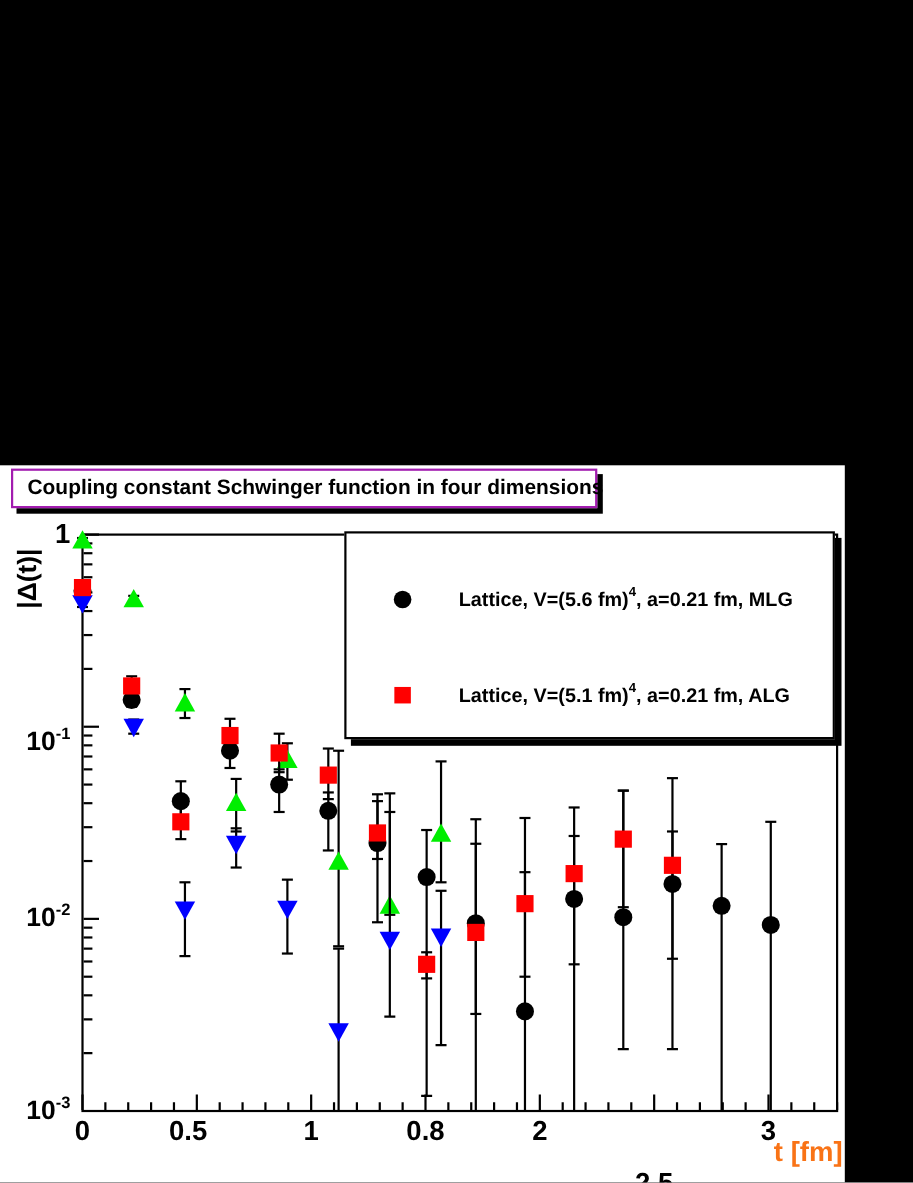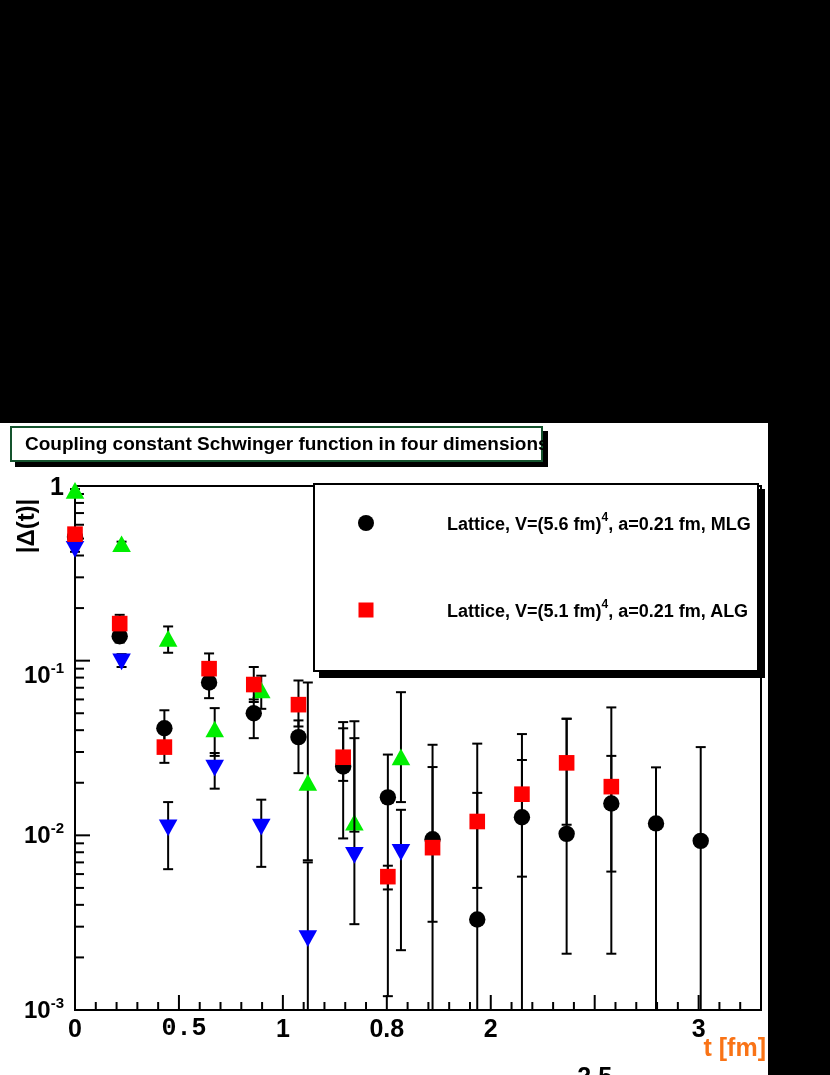--- a/index.html
+++ b/index.html
@@ -1,37 +1,37 @@
 <!DOCTYPE html>
 <html><head>
 <meta charset="utf-8">
 <style>
   html,body{margin:0;padding:0;}
   body{width:830px;height:1075px;background:#000;position:relative;overflow:hidden;
        font-family:"Liberation Sans",sans-serif;}
   .canvas{position:absolute;left:0;top:423px;width:768px;height:652px;background:#fff;}
   #chart{position:absolute;left:0;top:0;}
   .title-box{position:absolute;left:10px;top:426px;width:533px;height:36px;background:#fff;
-             border:2px solid #14532d;box-shadow:5px 5px 0 #000;box-sizing:border-box;
+             border:2px solid #a21caf;box-shadow:5px 5px 0 #000;box-sizing:border-box;
              display:flex;align-items:center;padding-left:13px;}
   .title-box span{font-size:19px;font-weight:bold;color:#000;white-space:nowrap;}
   .y-title{position:absolute;left:12px;top:567px;width:82px;text-align:center;
            transform:rotate(-90deg);transform-origin:0 0;font-size:24px;font-weight:bold;color:#000;}
   .x-title{position:absolute;left:630px;top:1033px;width:136px;text-align:right;
            font-size:25px;font-weight:bold;color:#f97316;}
   .xlab{position:absolute;width:84px;text-align:center;top:1014px;
         font-size:25px;font-weight:bold;color:#000;}
   .ylab{position:absolute;left:0;width:64px;text-align:right;height:32px;line-height:32px;
         font-size:24px;font-weight:bold;color:#000;}
   .ylab sup{font-size:15px;line-height:0;position:relative;top:-1px;}
   .ylab .one{font-size:25px;}
   .legend{position:absolute;left:313px;top:483px;width:446px;height:189px;background:#fff;
           border:2px solid #000;box-shadow:6px 6px 0 #000;box-sizing:border-box;
           display:flex;flex-direction:column;justify-content:space-around;padding:5px 0;}
-  .lrow{display:flex;align-items:flex-start;height:44px;gap:30px;}
+  .lrow{display:flex;align-items:flex-end;height:44px;}
   .lmark{width:102px;display:flex;justify-content:center;align-items:center;}
   .llabel{font-size:18px;font-weight:bold;color:#000;white-space:nowrap;}
   .llabel sup{font-size:12px;position:relative;top:-2px;}
 </style>
 </head>
 <body>
 
 <div class="canvas"></div>
 
 <svg id="chart" width="830" height="1075" viewBox="0 0 830 1075">
@@ -278,21 +278,21 @@
 <div class="x-title">t [fm]</div>
 
 <div id="ylabels">
     <div class="ylab" style="top: 470px;"><span class="one">1</span></div>
     <div class="ylab" style="top: 659px;">10<sup>-1</sup></div>
     <div class="ylab" style="top: 819.333px;">10<sup>-2</sup></div>
     <div class="ylab" style="top: 994px;">10<sup>-3</sup></div>
   </div>
 <div id="xlabels">
     <div class="xlab" style="left: 33px;">0</div>
-    <div class="xlab" style="left: 142px; font-family: Liberation Mono, monospace;">0.5</div>
+    <div class="xlab" style="left: 129px;">0.5</div>
     <div class="xlab" style="left: 240.879px;">1</div>
     <div class="xlab" style="left: 344.818px;">0.8</div>
     <div class="xlab" style="left: 448.758px;">2</div>
     <div class="xlab" style="left: 552.697px; margin-top: 48px;">2.5</div>
     <div class="xlab" style="left: 656.636px;">3</div>
   </div>
 
 <div class="legend" id="legend">
     <div class="lrow">
       <div class="lmark">

